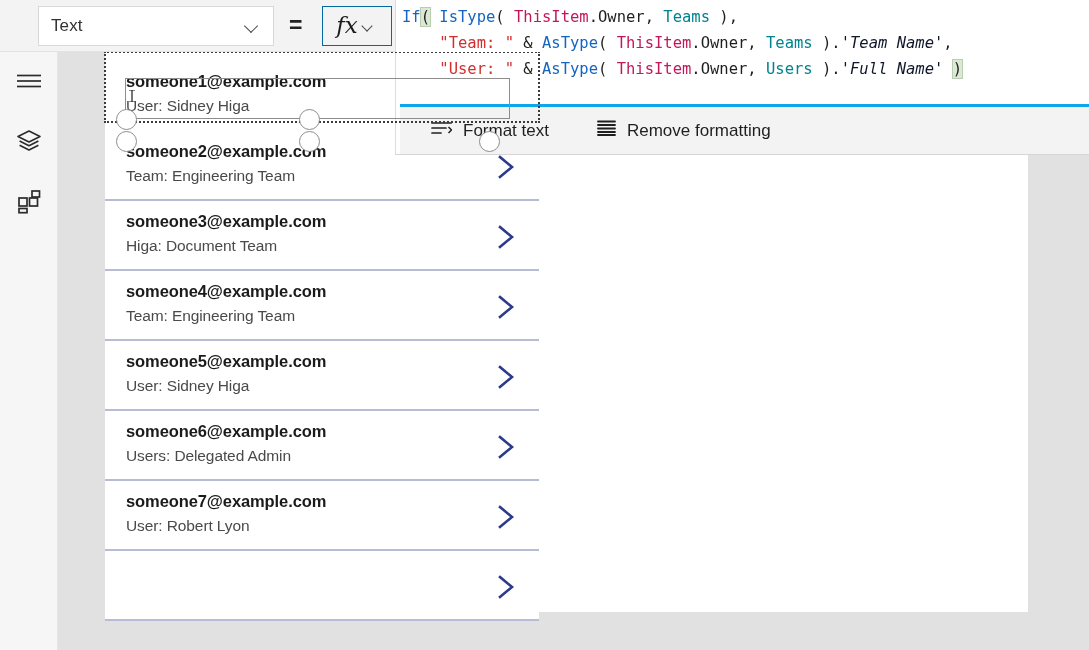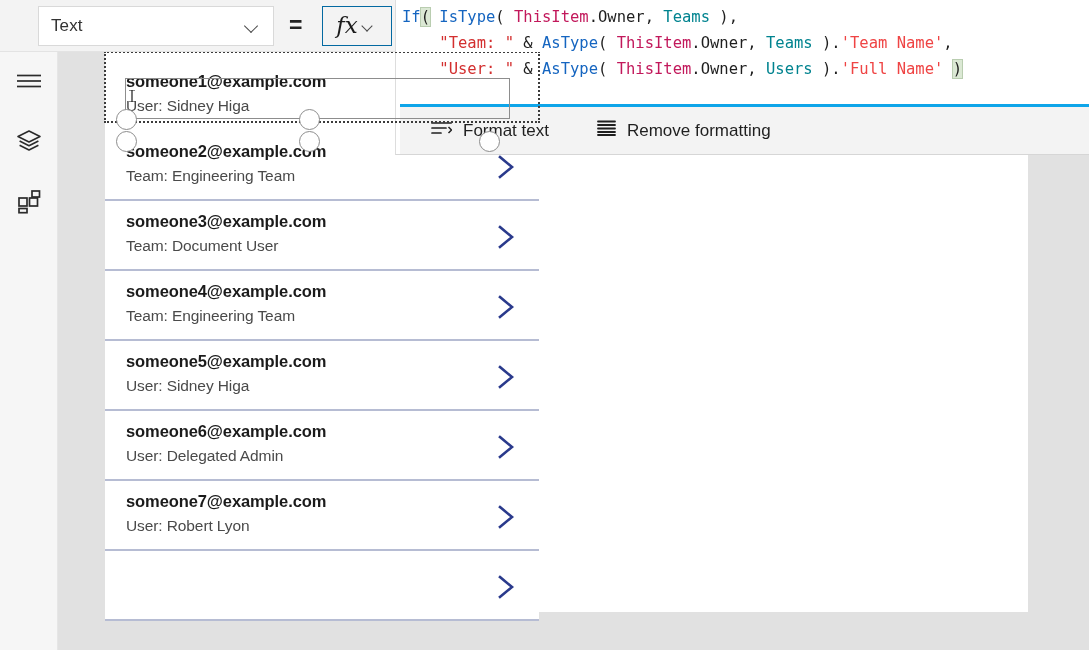--- a/index.html
+++ b/index.html
@@ -167,21 +167,21 @@
   }
   .fmt-btn:nth-of-type(1) { margin-left: 21px; }
   .fmt-btn:nth-of-type(2) { margin-left: 28px; }
 
   
   .t-fn   { color: #1565c0; }
   .t-this { color: #c2185b; }
   .t-type { color: #00838f; }
   .t-str  { color: #d32f2f; }
   .t-txt  { color: #1f1f1f; }
-  .t-ident{ color: #ef4444; }
+  .t-ident{ color: #0f172a; font-style: italic; }
   .t-paren-hl {
     background: #dbe8d4; outline: 1px solid #b9cdb0;
   }
 </style>
 </head>
 <body>
 
 <div id="root">
 
   <div class="toolbar">
@@ -249,21 +249,21 @@
           <div class="gal-item">
             <div class="g-title">someone2@example.com</div>
             <div class="g-sub">Team: Engineering Team</div>
             <div class="g-chev"><svg width="22" height="26" viewBox="0 0 22 26">
                 <path d="M4 3 L16 13 L4 23" fill="none" stroke="#2a3a8c" stroke-width="2.6" stroke-linecap="square"></path>
               </svg></div>
             <div class="g-sep" style="background: rgb(182, 188, 211);"></div>
           </div>
           <div class="gal-item">
             <div class="g-title">someone3@example.com</div>
-            <div class="g-sub">Team: Document User</div>
+            <div class="g-sub">Higa: Document Team</div>
             <div class="g-chev"><svg width="22" height="26" viewBox="0 0 22 26">
                 <path d="M4 3 L16 13 L4 23" fill="none" stroke="#2a3a8c" stroke-width="2.6" stroke-linecap="square"></path>
               </svg></div>
             <div class="g-sep" style="background: rgb(182, 188, 211);"></div>
           </div>
           <div class="gal-item">
             <div class="g-title">someone4@example.com</div>
             <div class="g-sub">Team: Engineering Team</div>
             <div class="g-chev"><svg width="22" height="26" viewBox="0 0 22 26">
                 <path d="M4 3 L16 13 L4 23" fill="none" stroke="#2a3a8c" stroke-width="2.6" stroke-linecap="square"></path>
@@ -273,21 +273,21 @@
           <div class="gal-item">
             <div class="g-title">someone5@example.com</div>
             <div class="g-sub">User: Sidney Higa</div>
             <div class="g-chev"><svg width="22" height="26" viewBox="0 0 22 26">
                 <path d="M4 3 L16 13 L4 23" fill="none" stroke="#2a3a8c" stroke-width="2.6" stroke-linecap="square"></path>
               </svg></div>
             <div class="g-sep" style="background: rgb(182, 188, 211);"></div>
           </div>
           <div class="gal-item">
             <div class="g-title">someone6@example.com</div>
-            <div class="g-sub">User: Delegated Admin</div>
+            <div class="g-sub">Users: Delegated Admin</div>
             <div class="g-chev"><svg width="22" height="26" viewBox="0 0 22 26">
                 <path d="M4 3 L16 13 L4 23" fill="none" stroke="#2a3a8c" stroke-width="2.6" stroke-linecap="square"></path>
               </svg></div>
             <div class="g-sep" style="background: rgb(182, 188, 211);"></div>
           </div>
           <div class="gal-item">
             <div class="g-title">someone7@example.com</div>
             <div class="g-sub">User: Robert Lyon</div>
             <div class="g-chev"><svg width="22" height="26" viewBox="0 0 22 26">
                 <path d="M4 3 L16 13 L4 23" fill="none" stroke="#2a3a8c" stroke-width="2.6" stroke-linecap="square"></path>

